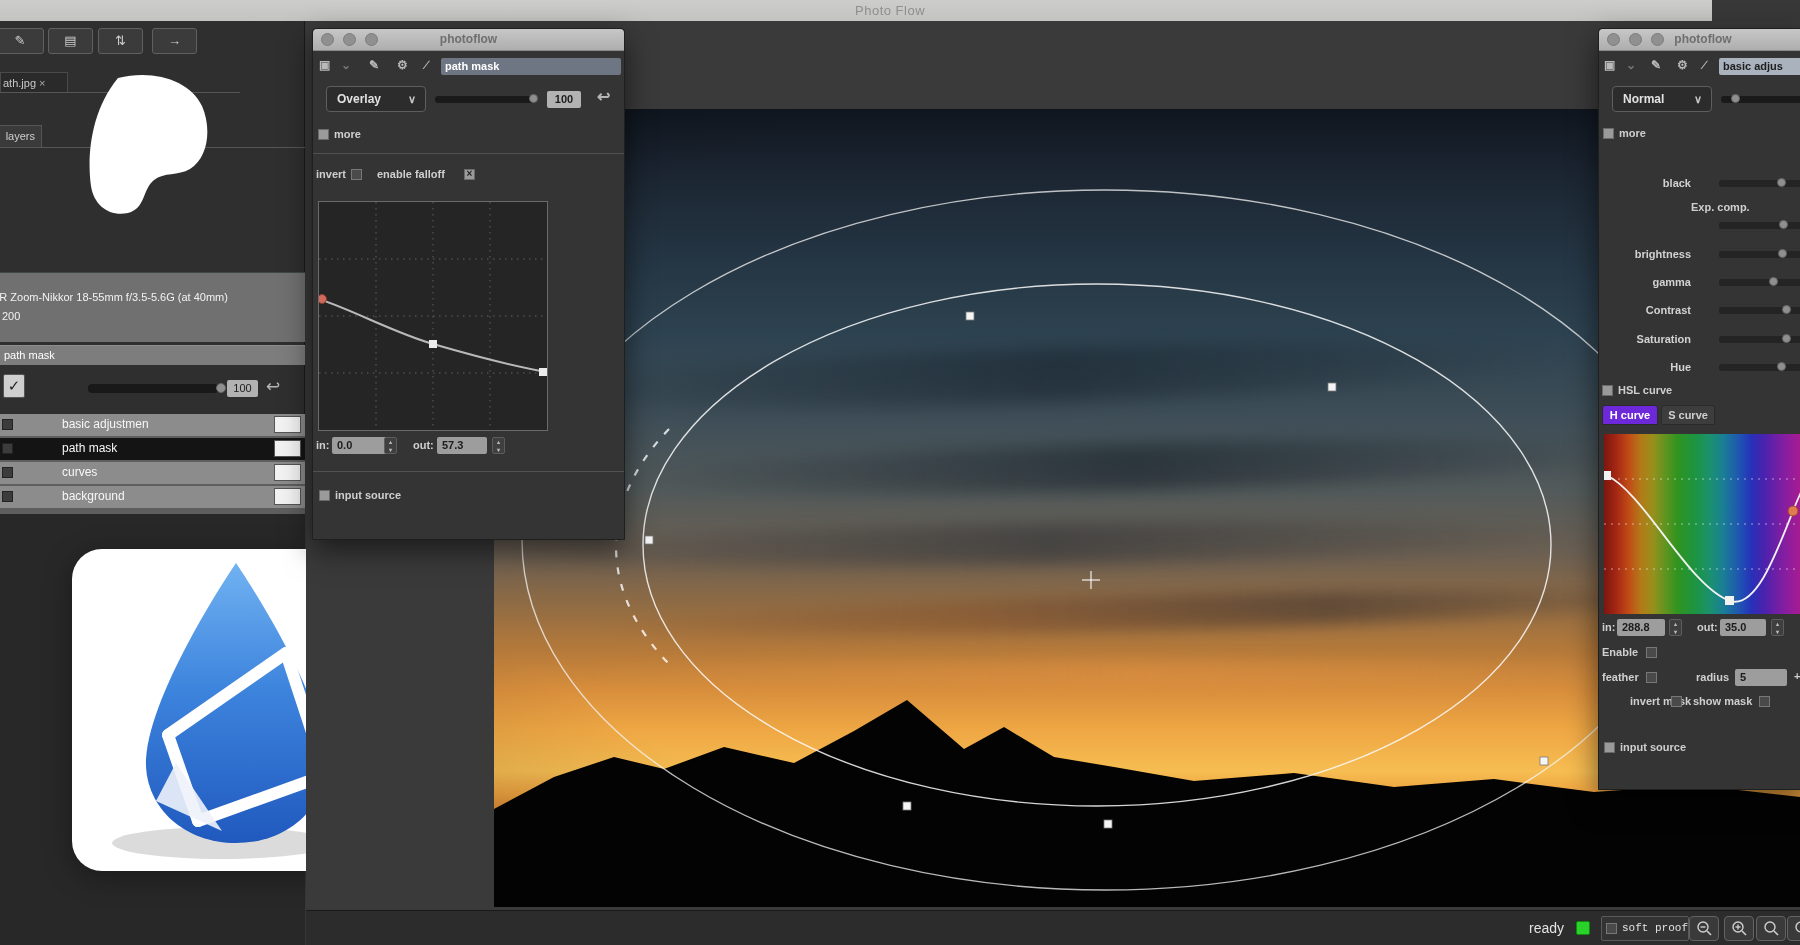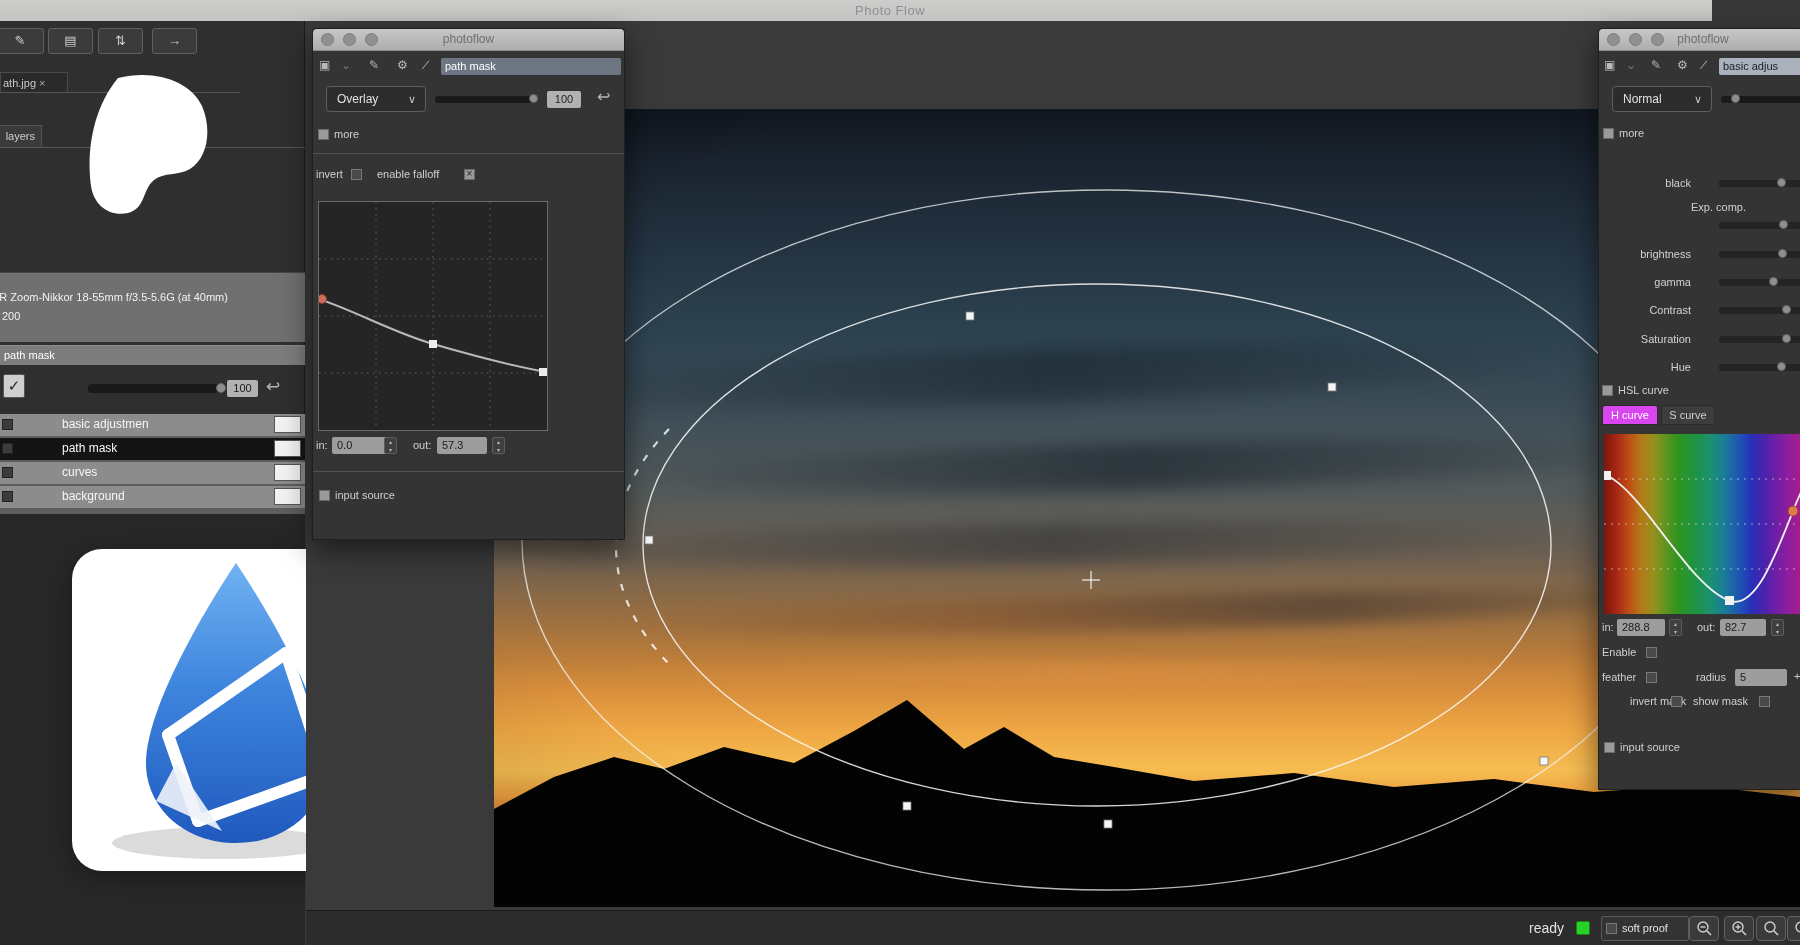--- a/index.html
+++ b/index.html
@@ -61,21 +61,21 @@
     background:linear-gradient(180deg,
       #10161f 0%, #1b2531 8%, #243442 18%, #2d4250 28%, #3d4d57 38%,
       #535a5a 48%, #6d6052 56%, #8f6b44 62%, #b67a3a 68%, #d98f3c 73%,
       #efa844 78%, #f6bd52 83%, #eda03e 86%, #d47c2e 89%, #8f4d1e 93%, #3a2310 100%); }
   .streak { position:absolute; border-radius:50%; }
   .vignette { position:absolute; left:0; top:0; width:100%; height:100%;
       background:radial-gradient(120% 90% at 60% 45%, rgba(0,0,0,0) 55%, rgba(4,8,12,0.38) 100%); }
   .overlay-svg { position:absolute; left:0; top:0; }
 
   
-  .panel { background:#343434; box-shadow:0 10px 30px rgba(0,0,0,0.55); border:1px solid #1f1f1f; border-radius:4px 4px 0 0; }
+  .panel { background:#343434; box-shadow:0 10px 30px rgba(0,0,0,0.55); border:1px solid #1f1f1f; border-radius:4px 4px 0 0;font-weight:bold; }
   .titlebar { position:absolute; left:0; top:0; width:100%; height:22px; border-radius:4px 4px 0 0;
               background:linear-gradient(#c7c7c7,#aeaeae); border-bottom:1px solid #8a8a8a; }
   .tl { position:absolute; top:4px; width:13px; height:13px; border-radius:50%; background:#909090; border:1px solid #7c7c7c; }
   .title { position:absolute; top:3px; width:100%; text-align:center; font-size:12px; color:#6f6f6f; }
   .ticon { position:absolute; top:29px; font-size:12px; color:#b9b9b9; }
   .namefield { position:absolute; top:29px; height:17px; font-size:11px; line-height:16px; padding-left:4px; border-radius:2px; overflow:hidden; white-space:nowrap; }
   .dropdown { position:absolute; height:26px; background:#2c2c2c; border:1px solid #5e5e5e; border-radius:4px;
               color:#e2e2e2; font-size:12px; line-height:24px; padding-left:10px; }
   .dropdown .chev { position:absolute; right:9px; top:0; color:#c5c5c5; font-size:11px; }
   .ptrack { position:absolute; height:7px; background:#1a1a1a; border-radius:3px; }
@@ -91,21 +91,21 @@
   .valbox { position:absolute; height:17px; background:#9d9d9d; color:#1c1c1c; font-size:11px; line-height:16px; padding-left:5px; border-radius:2px; }
 
   .mask-panel { left:312px; top:28px; width:313px; height:512px; }
   .curvebox { position:absolute; left:5px; top:172px; width:230px; height:230px; background:#252525; border:1px solid #6a6a6a; }
 
   .adjust-panel { left:1598px; top:28px; width:210px; height:762px; }
   .arow { position:absolute; left:0; width:210px; height:14px; }
   .alabel { position:absolute; right:118px; top:0; font-size:11px; color:#d2d2d2; white-space:nowrap; }
   .atrack { position:absolute; left:120px; top:3px; width:90px; height:7px; background:#242424; border-radius:3px; }
   .tab { position:absolute; top:376px; height:20px; font-size:11px; line-height:19px; text-align:center; border:1px solid #2a2a2a; border-radius:3px 3px 0 0; }
-  .tab.active { background:#d946ef; color:#fff; }
+  .tab.active { background:#6d28d9; color:#fff; }
   .tab.inactive { background:#3d3d3d; color:#cfcfcf; }
   .hue-editor { position:absolute; left:5px; top:405px; width:205px; height:180px;
     background:linear-gradient(90deg,#7e150e 0%,#a42714 6%,#c04b16 12%,#b37a18 18%,#97901c 24%,#5f9420 30%,
       #2f941f 36%,#1e9440 44%,#1a9070 52%,#1a7f95 58%,#1e55b2 66%,#2730b8 72%,#4a22ae 78%,#6f1fa6 84%,#8f1d9e 90%,#a81b8f 96%,#b01a7e 100%); }
 
   
   .statusbar { left:306px; top:910px; width:1494px; height:35px; background:#2c2c2c; border-top:1px solid #191919; }
   .ready { position:absolute; left:1223px; top:9px; font-size:14px; color:#e3e3e3; }
   .led { position:absolute; left:1270px; top:10px; width:14px; height:14px; background:#29d129; border:1px solid #0d8c0d; border-radius:2px; }
   .softproof { position:absolute; left:1295px; top:5px; width:88px; height:25px; border:1px solid #5a5a5a; background:#333; border-radius:2px; }
@@ -241,21 +241,21 @@
       </g>
     </svg>
   </div>
 </div>
 
 <div class="abs statusbar">
   <span class="ready">ready</span>
   <span class="led"></span>
   <span class="softproof">
     <span class="cb"></span>
-    <span class="plabel" style="color:#e3e3e3;">soft proof</span>
+    <span class="plabel" style="color:#e3e3e3;font-family:Liberation Mono, monospace;">soft proof</span>
   </span>
   <span class="zoombtn" style="left:1383px;">
     <svg width="28" height="23" viewBox="0 0 28 23">
       <circle cx="13" cy="10" r="5" fill="none" stroke="#cfcfcf" stroke-width="1.4"></circle>
       <line x1="17" y1="14" x2="21" y2="18" stroke="#cfcfcf" stroke-width="1.6"></line>
       <line x1="10.5" y1="10" x2="15.5" y2="10" stroke="#cfcfcf" stroke-width="1.4"></line>
     </svg>
   </span>
   <span class="zoombtn" style="left:1418px;">
     <svg width="28" height="23" viewBox="0 0 28 23">
@@ -432,21 +432,21 @@
       <rect x="-2" y="37" width="9" height="9" fill="#f2f2f2"></rect>
       <rect x="121" y="162" width="9" height="9" fill="#f2f2f2"></rect>
       <circle cx="189" cy="77" r="5" fill="#e07a50" stroke="#9c4a2c"></circle>
     </svg>
   </div>
 
   <span class="plabel" style="left:3px; top:592px;">in:</span>
   <div class="valbox" style="left:18px; top:590px; width:48px;">288.8</div>
   <div class="spin" style="left:70px; top:590px;"><span>▴</span><br><span>▾</span></div>
   <span class="plabel" style="left:98px; top:592px;">out:</span>
-  <div class="valbox" style="left:121px; top:590px; width:46px;">82.7</div>
+  <div class="valbox" style="left:121px; top:590px; width:46px;">35.0</div>
   <div class="spin" style="left:172px; top:590px;"><span>▴</span><br><span>▾</span></div>
 
   <span class="plabel" style="left:3px; top:617px;">Enable</span>
   <span class="cb" style="left:47px; top:618px;"></span>
 
   <span class="plabel" style="left:3px; top:642px;">feather</span>
   <span class="cb" style="left:47px; top:643px;"></span>
   <span class="plabel" style="left:97px; top:642px;">radius</span>
   <div class="valbox" style="left:136px; top:640px; width:52px;">5</div>
   <span class="plabel" style="left:195px; top:641px;">+</span>

